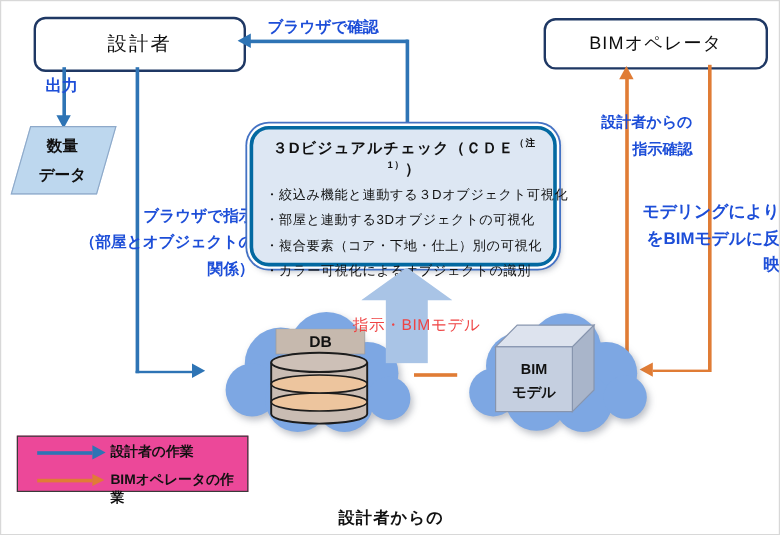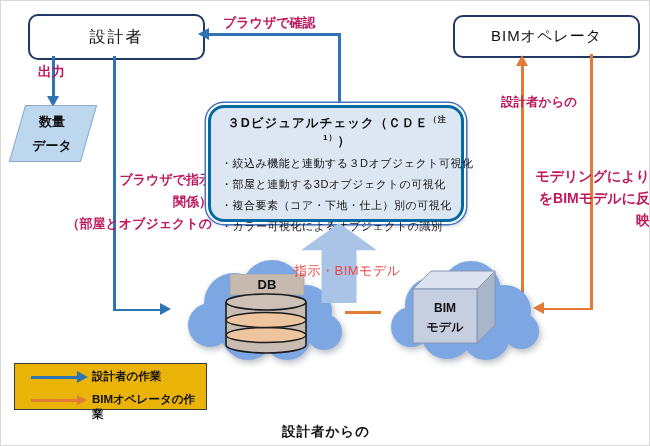--- a/index.html
+++ b/index.html
@@ -32,41 +32,41 @@
   .hline{height:2.5px;}
   .vline{width:2.5px;}
   .ah{position:absolute;width:0;height:0;}
   .ah-left-blue {border-top:6px solid transparent;border-bottom:6px solid transparent;border-right:11px solid #2e74b5;}
   .ah-right-blue{border-top:6px solid transparent;border-bottom:6px solid transparent;border-left:11px solid #2e74b5;}
   .ah-down-blue {border-left:6px solid transparent;border-right:6px solid transparent;border-top:11px solid #2e74b5;}
   .ah-up-orange {border-left:6px solid transparent;border-right:6px solid transparent;border-bottom:11px solid #e07c35;}
   .ah-left-orange{border-top:6px solid transparent;border-bottom:6px solid transparent;border-right:11px solid #e07c35;}
   .ah-right-orange{border-top:5px solid transparent;border-bottom:5px solid transparent;border-left:10px solid #e07c35;}
   
-  .lbl{position:absolute;font-weight:bold;color:#be185d;white-space:nowrap;}
+  .lbl{position:absolute;font-weight:bold;color:#1d4ed8;white-space:nowrap;}
   .lbl-center{text-align:right;white-space:normal;}
   
   .para{
     position:absolute;left:16px;top:104px;width:72px;height:57px;
     background:#bdd7ee;border:1.5px solid #8ea9c9;transform:skewX(-16deg);box-sizing:border-box;
   }
   .para-text{
     position:absolute;left:14px;top:109px;width:74px;text-align:center;
     font-size:13px;font-weight:bold;line-height:24px;
   }
   
   .block-arrow{
     position:absolute;left:300px;top:222px;width:76px;height:80px;background:#a9c4e6;
     clip-path:polygon(50% 0,100% 34%,73% 34%,73% 100%,27% 100%,27% 34%,0 34%);
   }
   .cloud{filter:drop-shadow(2px 3px 3px rgba(60,70,90,.35));}
   
   .legend{
     position:absolute;left:13px;top:362px;width:193px;height:47px;
-    border:1.5px solid #3a3a3a;background:#eab308;box-sizing:border-box;
+    border:1.5px solid #3a3a3a;background:#ec4899;box-sizing:border-box;
   }
   .legend-row{position:relative;height:20px;margin-top:3px;}
   .legend-line{position:absolute;left:16px;top:9px;width:46px;height:2.5px;}
   .legend-ah{position:absolute;left:62px;top:4px;}
   .legend-lbl{position:absolute;left:77px;top:2px;font-size:11.5px;font-weight:bold;}
   .caption{position:absolute;left:0;top:422px;width:650px;text-align:center;font-size:13.5px;font-weight:bold;letter-spacing:1px;}
   svg text{font-family:"Liberation Sans","DejaVu Sans",sans-serif;}
 </style>
 </head>
 <body>
@@ -95,38 +95,39 @@
     <div>数量</div>
     <div>データ</div>
   </div>
 
   <div class="vline blue" style="left:112px;top:55px;height:255px;"></div>
   <div class="hline blue" style="left:112px;top:307.5px;width:48px;"></div>
   <div class="ah ah-right-blue" style="left:159px;top:302px;"></div>
 
   <div class="lbl lbl-center" style="left:18px;top:168px;width:193px;font-size:13px;line-height:22px;">
     <div>ブラウザで指示</div>
+    <div>（部屋とオブジェクトの</div>
     <div>関係）</div>
-    <div>（部屋とオブジェクトの</div>
   </div>
 
   <div class="cde-box">
     <div class="cde-title">
       <span>３Dビジュアルチェック（ＣＤＥ</span><sup>（注1）</sup><span>）</span>
     </div>
     <div class="cde-bullet">・絞込み機能と連動する３Dオブジェクト可視化</div>
     <div class="cde-bullet">・部屋と連動する3Dオブジェクトの可視化</div>
     <div class="cde-bullet">・複合要素（コア・下地・仕上）別の可視化</div>
     <div class="cde-bullet">・カラー可視化によるオブジェクトの識別</div>
   </div>
 
   <div class="vline orange" style="left:520px;top:62px;height:245px;"></div>
   <div class="ah ah-up-orange" style="left:515px;top:54px;"></div>
   <div class="lbl lbl-center" style="left:468px;top:90px;width:108px;font-size:12.5px;line-height:22px;">
     <div>設計者からの</div>
+    <div>指示確認</div>
   </div>
 
   <div class="vline orange" style="left:589px;top:53px;height:256px;"></div>
   <div class="hline orange" style="left:543px;top:306.5px;width:48px;"></div>
   <div class="ah ah-left-orange" style="left:532px;top:301px;"></div>
   <div class="lbl lbl-center" style="left:527px;top:164px;width:122px;font-size:14px;line-height:22px;">
     <div>モデリングにより</div>
     <div>をBIMモデルに反映</div>
   </div>
 

